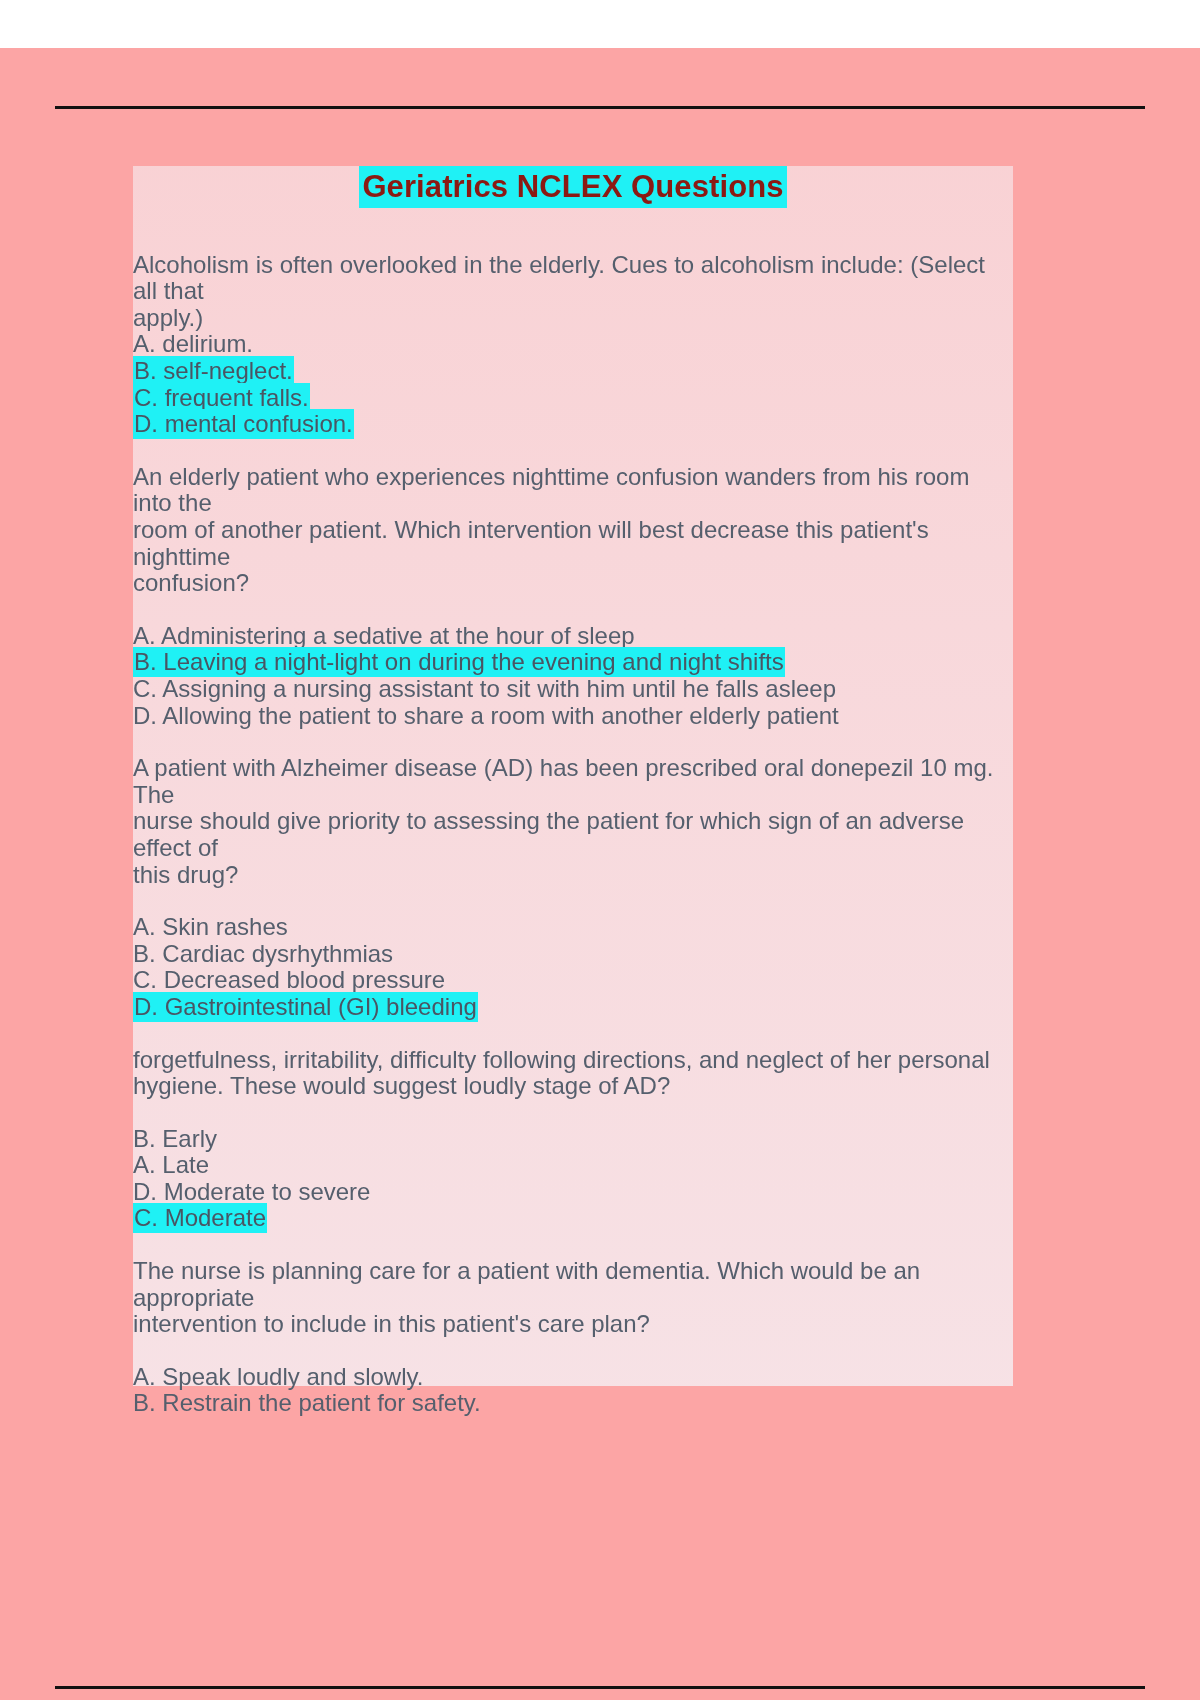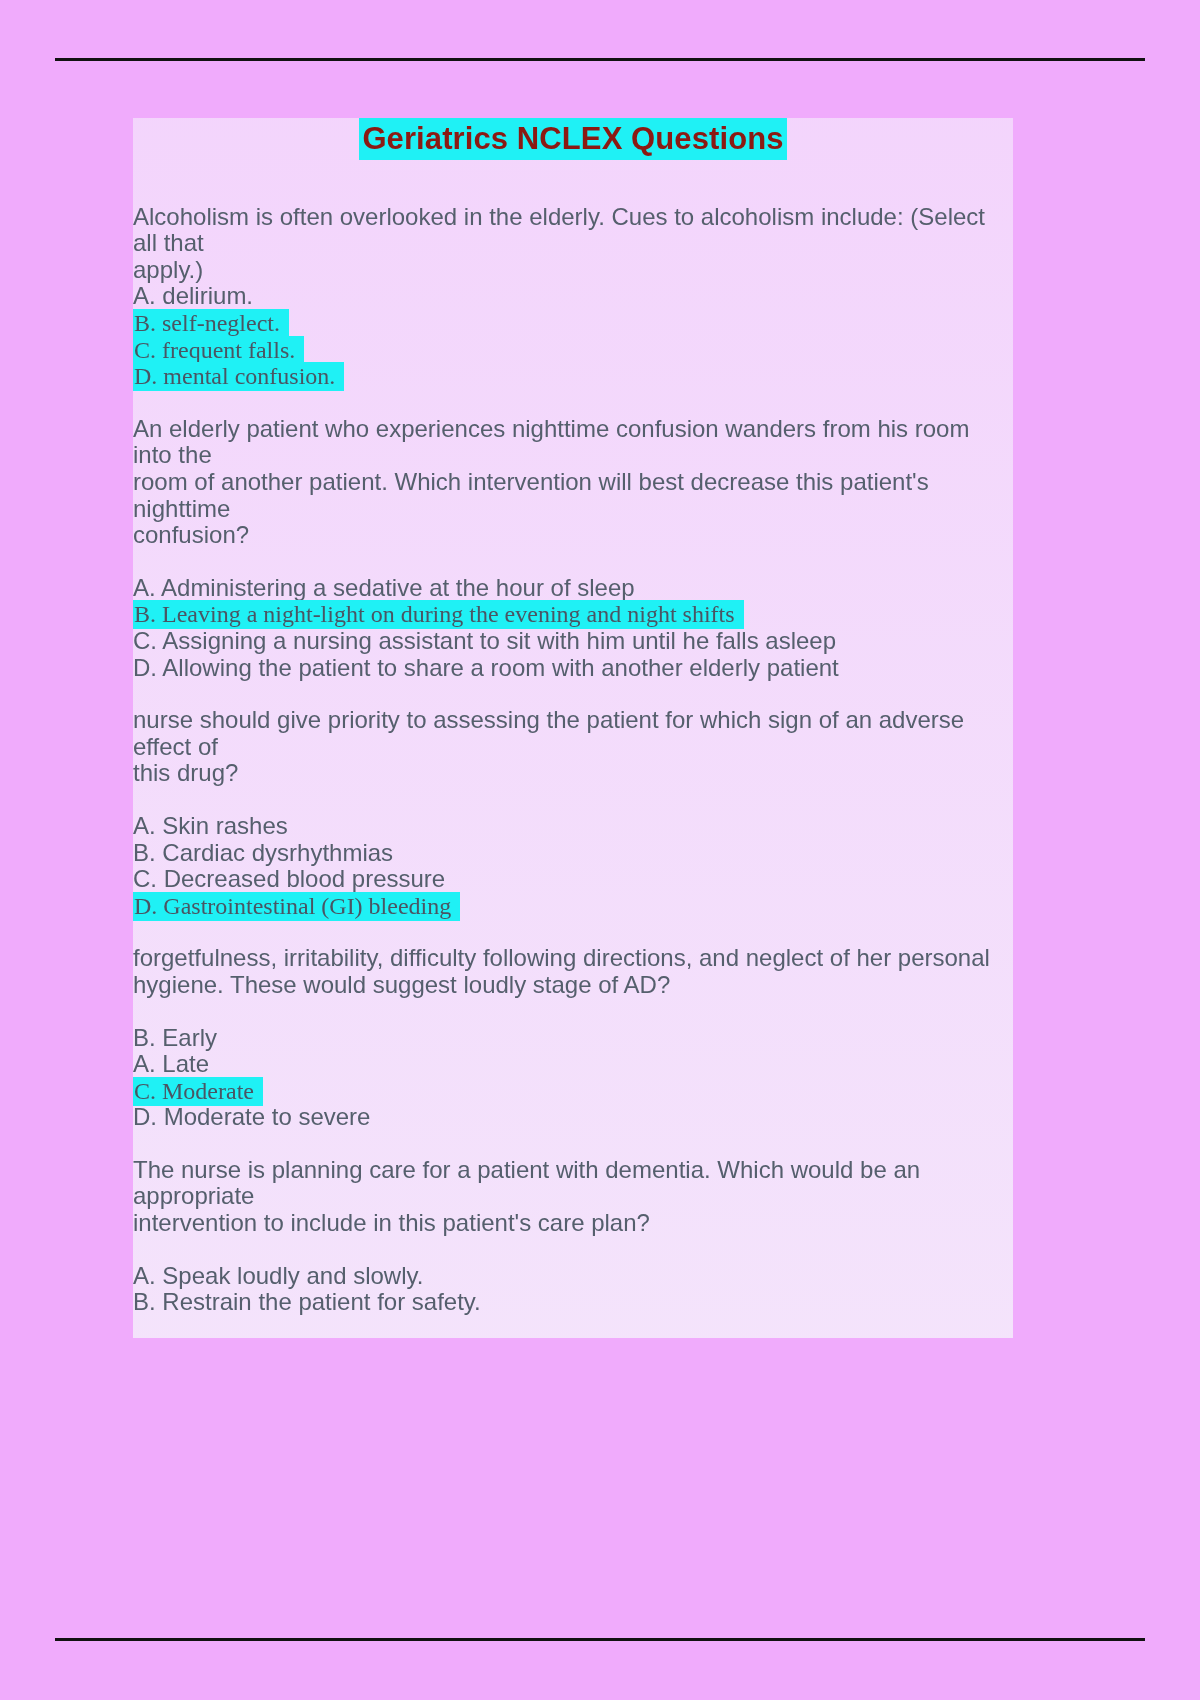--- a/index.html
+++ b/index.html
@@ -12,21 +12,22 @@
     width: 1200px;
     height: 1700px;
     position: relative;
     font-family: "Liberation Sans", sans-serif;
     overflow: hidden;
   }
 
   .page {
     position: absolute;
     inset: 0;
-    background: #f0abfc;
+    background: #fca5a5;
+    margin-top: 48px;
   }
 
   .rule {
     position: absolute;
     left: 55px;
     width: 1090px;
     height: 3px;
     background: #111111;
   }
   .rule-top { top: 58px; }
@@ -62,23 +63,22 @@
 
   .block { margin: 0 0 26px 0; }
   .block:last-child { margin-bottom: 0; }
   .line { margin: 0; white-space: pre-wrap; }
 
   .gap { height: 26px; }
 
   .hl {
     background: #1ff1f5;
     color: #4a5563;
-    padding: 1px 9px 2px 1px;
+    padding: 1px 1px 2px 1px;
     box-decoration-break: clone;
-    font-family: Liberation Serif, serif;
     -webkit-box-decoration-break: clone;
   }
 
   .blank {
     display: inline-block;
     width: 118px;
     border-bottom: 2px solid #7d8794;
     vertical-align: -3px;
     margin-right: 2px;
   }
@@ -128,37 +128,38 @@
         <p class="line">room of another patient. Which intervention will best decrease this patient's nighttime</p>
         <p class="line">confusion?</p>
         <div class="gap"></div>
         <p class="line"><span>A. Administering a sedative at the hour of sleep</span></p>
         <p class="line"><span class="hl">B. Leaving a night-light on during the evening and night shifts</span></p>
         <p class="line"><span>C. Assigning a nursing assistant to sit with him until he falls asleep</span></p>
         <p class="line"><span>D. Allowing the patient to share a room with another elderly patient</span></p>
       </div>
 
       <div class="block">
+        <p class="line">A patient with Alzheimer disease (AD) has been prescribed oral donepezil 10 mg. The</p>
         <p class="line">nurse should give priority to assessing the patient for which sign of an adverse effect of</p>
         <p class="line">this drug?</p>
         <div class="gap"></div>
         <p class="line"><span>A. Skin rashes</span></p>
         <p class="line"><span>B. Cardiac dysrhythmias</span></p>
         <p class="line"><span>C. Decreased blood pressure</span></p>
         <p class="line"><span class="hl">D. Gastrointestinal (GI) bleeding</span></p>
       </div>
 
       <div class="block">
         <p class="line">forgetfulness, irritability, difficulty following directions, and neglect of her personal</p>
         <p class="line">hygiene. These would suggest loudly stage of AD?</p>
         <div class="gap"></div>
         <p class="line"><span>B. Early</span></p>
         <p class="line"><span>A. Late</span></p>
+        <p class="line"><span>D. Moderate to severe</span></p>
         <p class="line"><span class="hl">C. Moderate</span></p>
-        <p class="line"><span>D. Moderate to severe</span></p>
       </div>
 
       <div class="block">
         <p class="line">The nurse is planning care for a patient with dementia. Which would be an appropriate</p>
         <p class="line">intervention to include in this patient's care plan?</p>
         <div class="gap"></div>
         <p class="line"><span>A. Speak loudly and slowly.</span></p>
         <p class="line"><span>B. Restrain the patient for safety.</span></p>
       </div>
 

